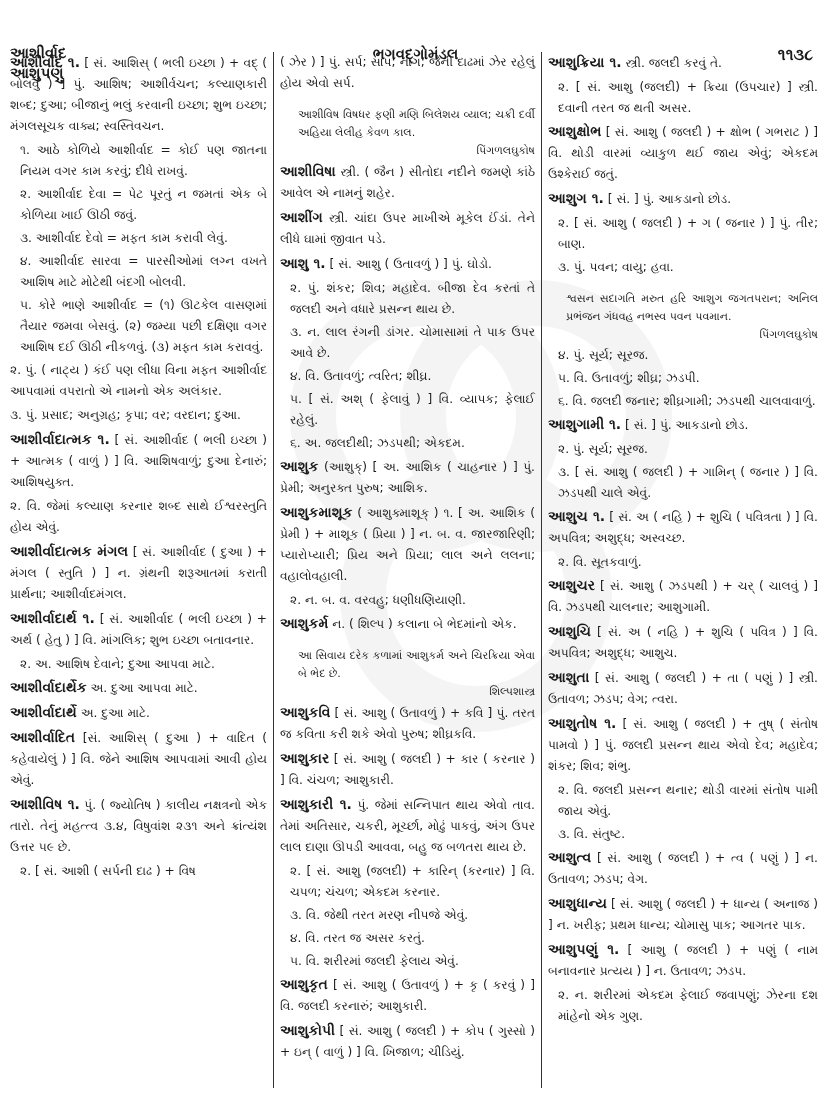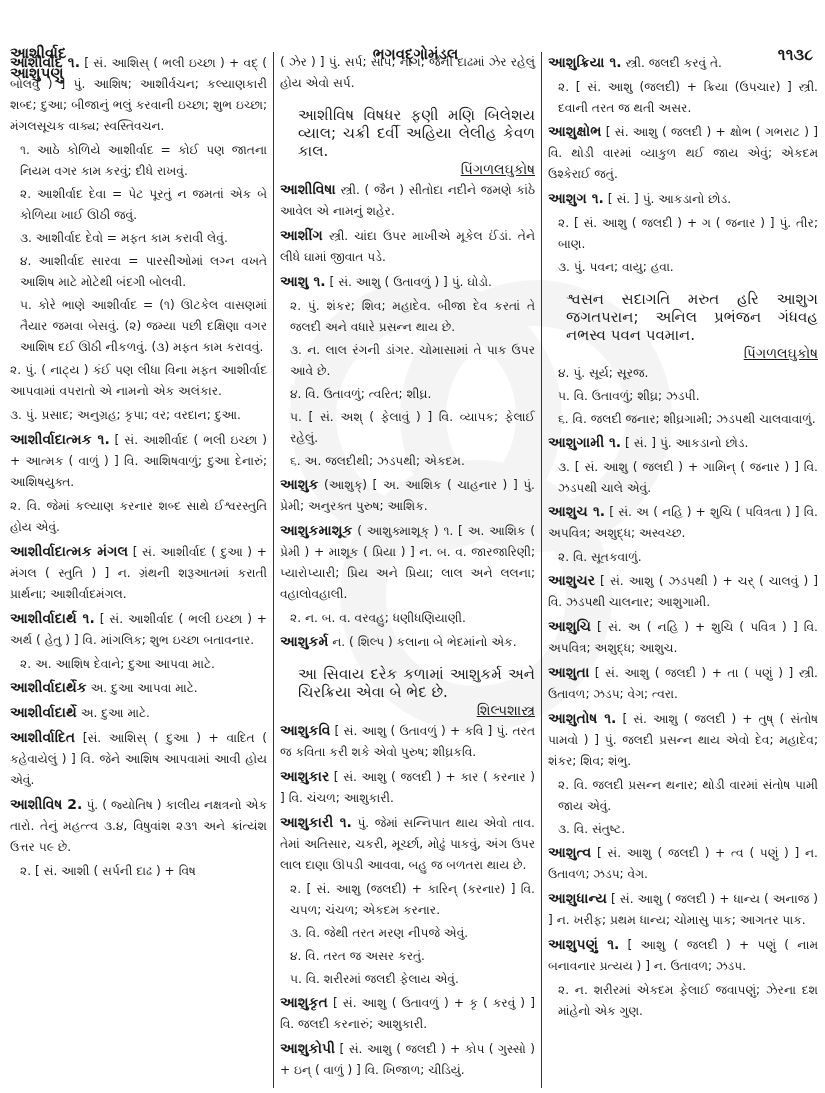--- a/index.html
+++ b/index.html
@@ -35,22 +35,22 @@
   .col {
     box-sizing: border-box; padding: 0 6px; height: 100%; overflow: hidden;
     font-size: 12.2px; line-height: 21px; text-align: justify;
   }
   .col-1 { width: 266px; border-right: 1.5px solid #333; padding-left: 2px; }
   .col-2 { width: 268px; border-right: 1.5px solid #333; }
   .col-3 { width: 278px; padding-right: 2px; }
   .entry { margin: 0 0 3px 0; text-indent: 0; }
   .entry .hw { font-weight: bold; font-size: 14px; }
   .sense { margin: 0 0 2px 10px; }
-  .quote { margin: 12px 0 1px 18px; font-size: 15px; line-height: 18px; }
-  .quote-src { text-align: right; font-size: 14px; line-height: 16px; margin-bottom: 2px; text-decoration: underline; }
+  .quote { margin: 12px 0 1px 18px; font-size: 11px; line-height: 18px; }
+  .quote-src { text-align: right; font-size: 11px; line-height: 16px; margin-bottom: 2px; }
 </style>
 </head>
 <body>
 
 <div class="watermark">
   <div class="ring" style="left:40px; top:20px; width:180px; height:180px;"></div>
   <div class="ring" style="left:150px; top:20px; width:180px; height:180px;"></div>
   <div class="ring" style="left:90px; top:200px; width:180px; height:180px;"></div>
 </div>
 
@@ -74,21 +74,21 @@
       <div class="entry"><span>૨. પું. ( નાટ્ય ) કંઈ પણ લીધા વિના મફત આશીર્વાદ આપવામાં વપરાતો એ નામનો એક અલંકાર.</span></div>
       <div class="entry"><span>૩. પું. પ્રસાદ; અનુગ્રહ; કૃપા; વર; વરદાન; દુઆ.</span></div>
       <div class="entry"><span class="hw">આશીર્વાદાત્મક ૧.</span><span> [ સં. આશીર્વાદ ( ભલી ઇચ્છા ) + આત્મક ( વાળું ) ] વિ. આશિષવાળું; દુઆ દેનારું; આશિષયુક્ત.</span></div>
       <div class="entry"><span>૨. વિ. જેમાં કલ્યાણ કરનાર શબ્દ સાથે ઈશ્વરસ્તુતિ હોય એવું.</span></div>
       <div class="entry"><span class="hw">આશીર્વાદાત્મક મંગલ</span><span> [ સં. આશીર્વાદ ( દુઆ ) + મંગલ ( સ્તુતિ ) ] ન. ગ્રંથની શરૂઆતમાં કરાતી પ્રાર્થના; આશીર્વાદમંગલ.</span></div>
       <div class="entry"><span class="hw">આશીર્વાદાર્થ ૧.</span><span> [ સં. આશીર્વાદ ( ભલી ઇચ્છા ) + અર્થ ( હેતુ ) ] વિ. માંગલિક; શુભ ઇચ્છા બતાવનાર.</span></div>
       <div class="sense">૨. અ. આશિષ દેવાને; દુઆ આપવા માટે.</div>
       <div class="entry"><span class="hw">આશીર્વાદાર્થેક</span><span> અ. દુઆ આપવા માટે.</span></div>
       <div class="entry"><span class="hw">આશીર્વાદાર્થે</span><span> અ. દુઆ માટે.</span></div>
       <div class="entry"><span class="hw">આશીર્વાદિત</span><span> [સં. આશિસ્ ( દુઆ ) + વાદિત ( કહેવાયેલું ) ] વિ. જેને આશિષ આપવામાં આવી હોય એવું.</span></div>
-      <div class="entry"><span class="hw">આશીવિષ 2.</span><span> પું. ( જ્યોતિષ ) કાલીય નક્ષત્રનો એક તારો. તેનું મહત્ત્વ ૩.૪, વિષુવાંશ ૨૩૧ અને ક્રાંત્યંશ ઉત્તર ૫૯ છે.</span></div>
+      <div class="entry"><span class="hw">આશીવિષ ૧.</span><span> પું. ( જ્યોતિષ ) કાલીય નક્ષત્રનો એક તારો. તેનું મહત્ત્વ ૩.૪, વિષુવાંશ ૨૩૧ અને ક્રાંત્યંશ ઉત્તર ૫૯ છે.</span></div>
       <div class="sense">૨. [ સં. આશી ( સર્પની દાઢ ) + વિષ</div>
     </div>
   <div class="col col-2">
       <div class="entry"><span>( ઝેર ) ] પું. સર્પ; સાપ; નાગ; જેની દાઢમાં ઝેર રહેલું હોય એવો સર્પ.</span></div>
       <div class="quote">આશીવિષ વિષધર ફણી મણિ બિલેશય વ્યાલ; ચક્રી દર્વી અહિયા લેલીહ કેવળ કાલ.</div>
       <div class="quote-src">પિંગળલઘુકોષ</div>
       <div class="entry"><span class="hw">આશીવિષા</span><span> સ્ત્રી. ( જૈન ) સીતોદા નદીને જમણે કાંઠે આવેલ એ નામનું શહેર.</span></div>
       <div class="entry"><span class="hw">આશીંગ</span><span> સ્ત્રી. ચાંદા ઉપર માખીએ મૂકેલ ઈંડાં. તેને લીધે ઘામાં જીવાત પડે.</span></div>
       <div class="entry"><span class="hw">આશુ ૧.</span><span> [ સં. આશુ ( ઉતાવળું ) ] પું. ઘોડો.</span></div>
       <div class="sense">૨. પું. શંકર; શિવ; મહાદેવ. બીજા દેવ કરતાં તે જલદી અને વધારે પ્રસન્ન થાય છે.</div>
@@ -118,20 +118,21 @@
       <div class="entry"><span class="hw">આશુક્ષોભ</span><span> [ સં. આશુ ( જલદી ) + ક્ષોભ ( ગભરાટ ) ] વિ. થોડી વારમાં વ્યાકુળ થઈ જાય એવું; એકદમ ઉશ્કેરાઈ જતું.</span></div>
       <div class="entry"><span class="hw">આશુગ ૧.</span><span> [ સં. ] પું. આકડાનો છોડ.</span></div>
       <div class="sense">૨. [ સં. આશુ ( જલદી ) + ગ ( જનાર ) ] પું. તીર; બાણ.</div>
       <div class="sense">૩. પું. પવન; વાયુ; હવા.</div>
       <div class="quote">શ્વસન સદાગતિ મરુત હરિ આશુગ જગતપરાન; અનિલ પ્રભંજન ગંધવહ નભસ્વ પવન પવમાન.</div>
       <div class="quote-src">પિંગળલઘુકોષ</div>
       <div class="sense">૪. પું. સૂર્ય; સૂરજ.</div>
       <div class="sense">૫. વિ. ઉતાવળું; શીઘ્ર; ઝડપી.</div>
       <div class="sense">૬. વિ. જલદી જનાર; શીઘ્રગામી; ઝડપથી ચાલવાવાળું.</div>
       <div class="entry"><span class="hw">આશુગામી ૧.</span><span> [ સં. ] પું. આકડાનો છોડ.</span></div>
+      <div class="sense">૨. પું. સૂર્ય; સૂરજ.</div>
       <div class="sense">૩. [ સં. આશુ ( જલદી ) + ગામિન્ ( જનાર ) ] વિ. ઝડપથી ચાલે એવું.</div>
       <div class="entry"><span class="hw">આશુચ ૧.</span><span> [ સં. અ ( નહિ ) + શુચિ ( પવિત્રતા ) ] વિ. અપવિત્ર; અશુદ્ધ; અસ્વચ્છ.</span></div>
       <div class="sense">૨. વિ. સૂતકવાળું.</div>
       <div class="entry"><span class="hw">આશુચર</span><span> [ સં. આશુ ( ઝડપથી ) + ચર્ ( ચાલવું ) ] વિ. ઝડપથી ચાલનાર; આશુગામી.</span></div>
       <div class="entry"><span class="hw">આશુચિ</span><span> [ સં. અ ( નહિ ) + શુચિ ( પવિત્ર ) ] વિ. અપવિત્ર; અશુદ્ધ; આશુચ.</span></div>
       <div class="entry"><span class="hw">આશુતા</span><span> [ સં. આશુ ( જલદી ) + તા ( પણું ) ] સ્ત્રી. ઉતાવળ; ઝડપ; વેગ; ત્વરા.</span></div>
       <div class="entry"><span class="hw">આશુતોષ ૧.</span><span> [ સં. આશુ ( જલદી ) + તુષ્ ( સંતોષ પામવો ) ] પું. જલદી પ્રસન્ન થાય એવો દેવ; મહાદેવ; શંકર; શિવ; શંભુ.</span></div>
       <div class="sense">૨. વિ. જલદી પ્રસન્ન થનાર; થોડી વારમાં સંતોષ પામી જાય એવું.</div>
       <div class="sense">૩. વિ. સંતુષ્ટ.</div>
       <div class="entry"><span class="hw">આશુત્વ</span><span> [ સં. આશુ ( જલદી ) + ત્વ ( પણું ) ] ન. ઉતાવળ; ઝડપ; વેગ.</span></div>

